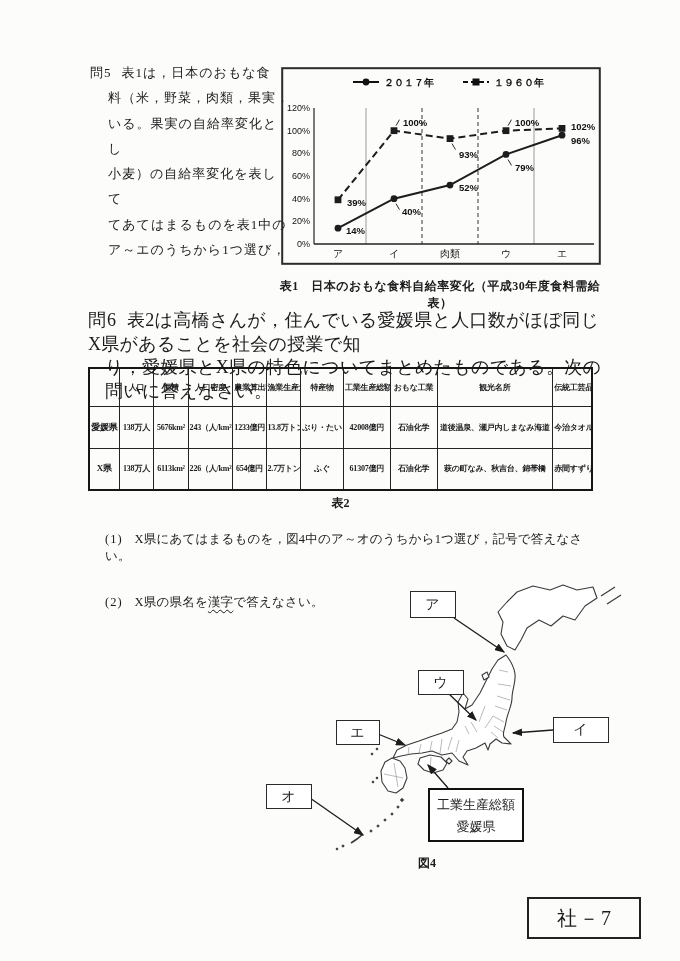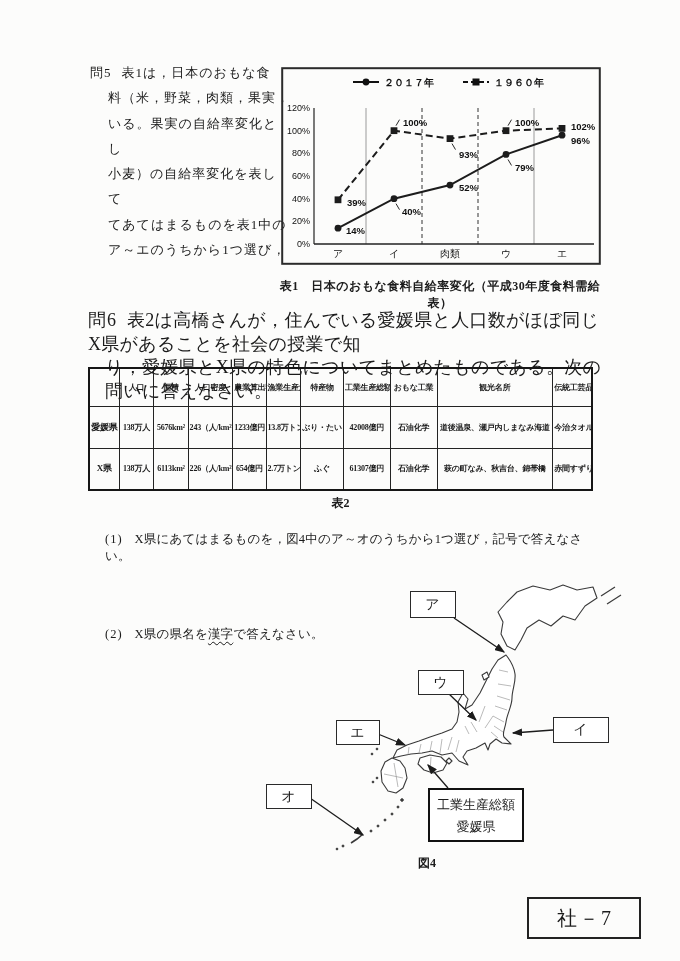--- a/index.html
+++ b/index.html
@@ -24,21 +24,21 @@
       font-size:8px;letter-spacing:-0.2px;}
   .t2 th,.t2 td{border:1px solid #232323;text-align:center;vertical-align:middle;
       padding:0 1px;overflow:hidden;white-space:nowrap;font-weight:bold;}
   .t2{border:2px solid #161616;}
   .t2 thead tr{height:38px;}
   .t2 tbody tr{height:42px;}
   .t2 tbody th{font-size:9px;}
   .t2-caption{left:88px;top:495px;width:505px;text-align:center;font-size:12px;font-weight:600;}
   
   .sub1{left:105px;top:531px;width:500px;font-size:12.5px;letter-spacing:0.2px;}
-  .sub2{left:105px;top:594px;width:300px;font-size:12.5px;letter-spacing:0.2px;margin-top:32px;}
+  .sub2{left:105px;top:594px;width:300px;font-size:12.5px;letter-spacing:0.2px;}
   .sub .qlabel{margin-right:12px;}
   .wavy{text-decoration-line:underline;text-decoration-style:wavy;
         text-decoration-thickness:1px;text-underline-offset:3px;}
   
   .map{left:255px;top:582px;width:390px;height:281px;}
   .map svg{position:absolute;left:0;top:0;}
   .map-label{position:absolute;border:1.4px solid #2a2a2a;background:#fff;
              text-align:center;font-size:14px;letter-spacing:1px;}
   .callout{position:absolute;border:2.5px solid #111;background:#fff;
            text-align:center;font-size:13px;line-height:22px;padding-top:4px;}

